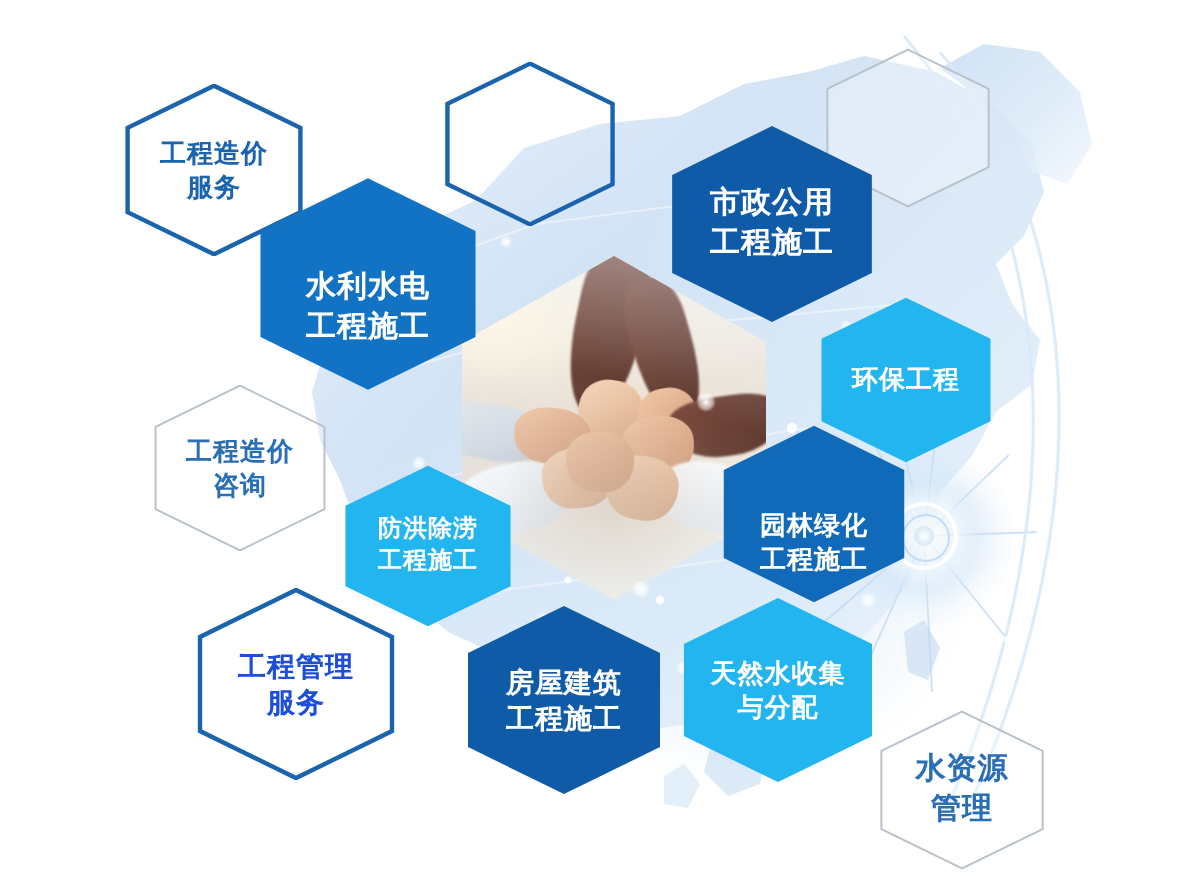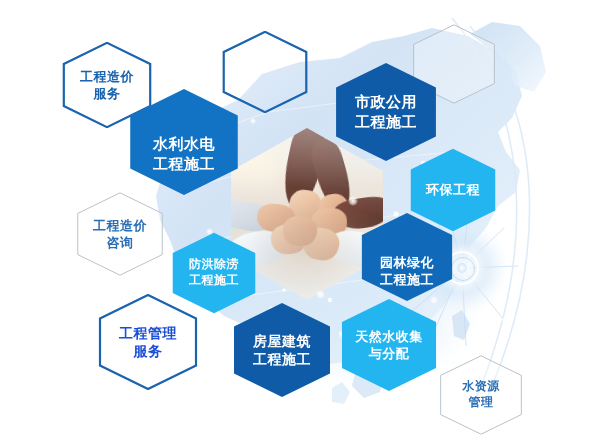--- a/index.html
+++ b/index.html
@@ -374,18 +374,18 @@
         </div>
         <div class="hex-label" style="font-size: 14px; color: rgb(255, 255, 255);">房屋建筑
 工程施工</div>
       </div>
       <div class="hex ghost" style="left: 439px; top: 355px; width: 84px; height: 80px;">
         <div class="hex-shape">
           <svg viewBox="0 0 100 100" preserveAspectRatio="none">
             <polygon points="50,1 98,25.5 98,74.5 50,99 2,74.5 2,25.5" fill="rgba(255,255,255,0.30)" stroke="#b9c2ca" stroke-width="1" vector-effect="non-scaling-stroke" stroke-linejoin="miter"></polygon>
           </svg>
         </div>
-        <div class="hex-label" style="font-size: 12px; color: rgb(42, 111, 181);">水资源
+        <div class="hex-label" style="font-size: 15px; color: rgb(42, 111, 181);">水资源
 管理</div>
       </div>
     </div>
 
 </div>
 
 </body></html>

